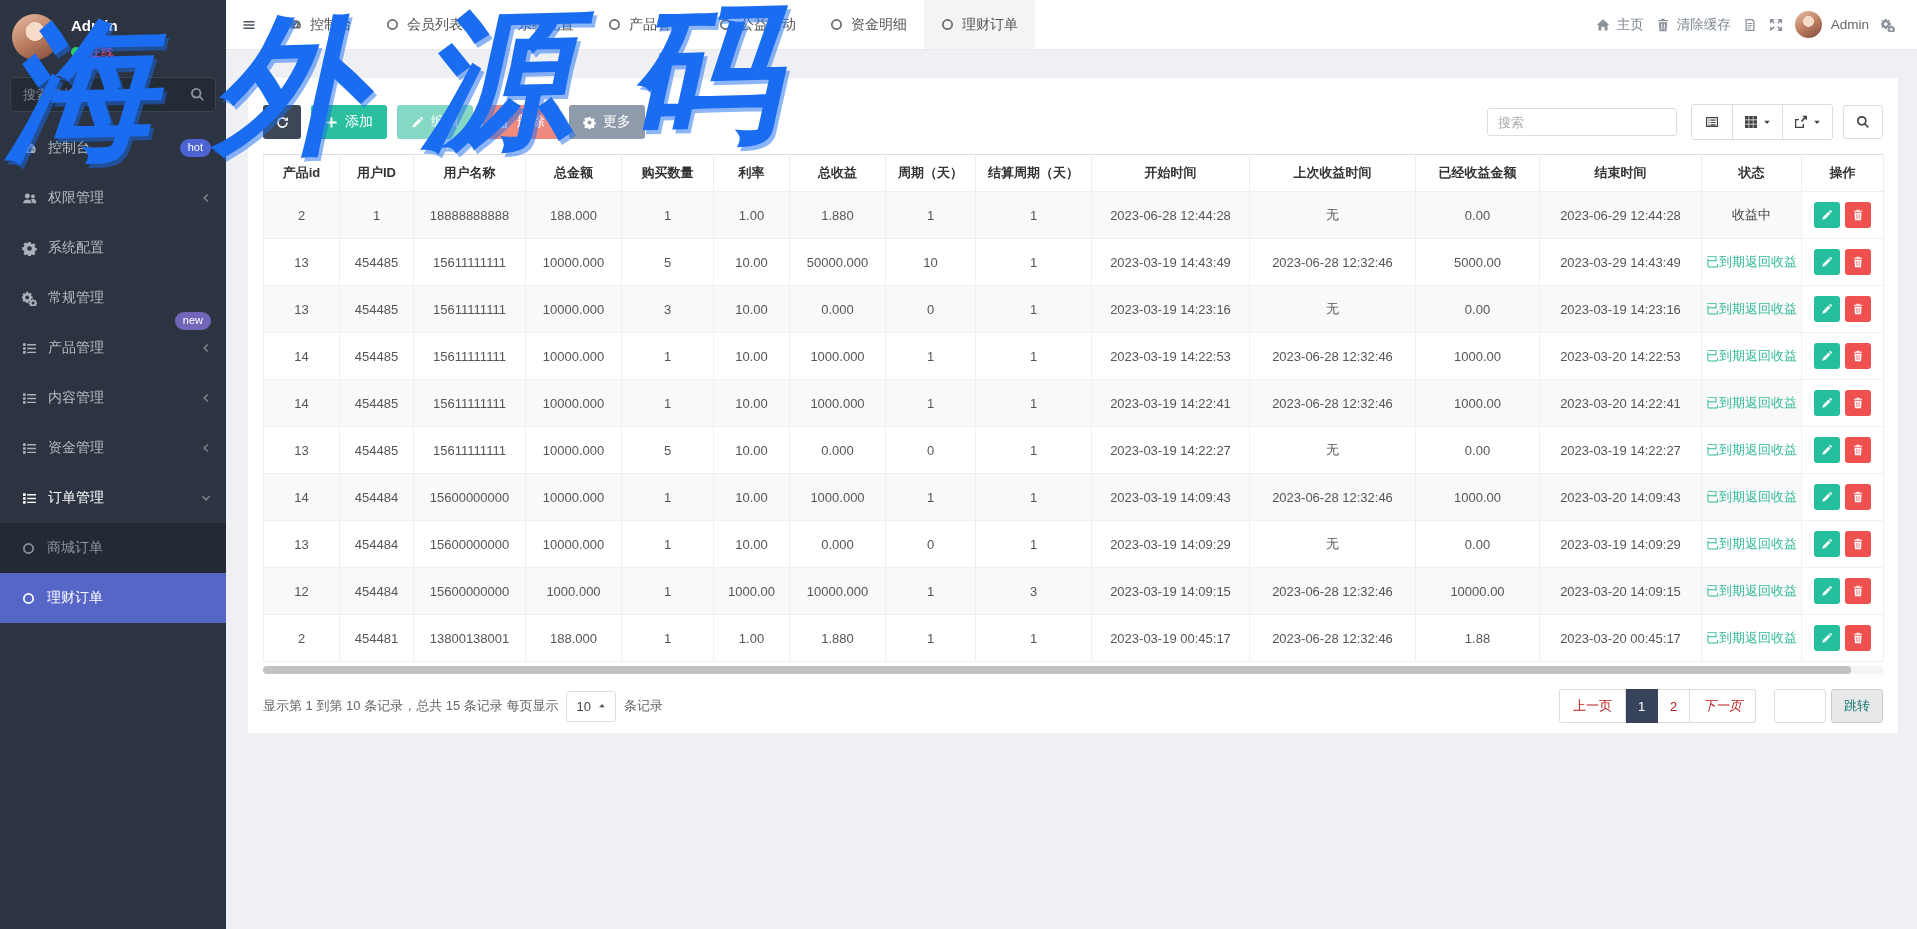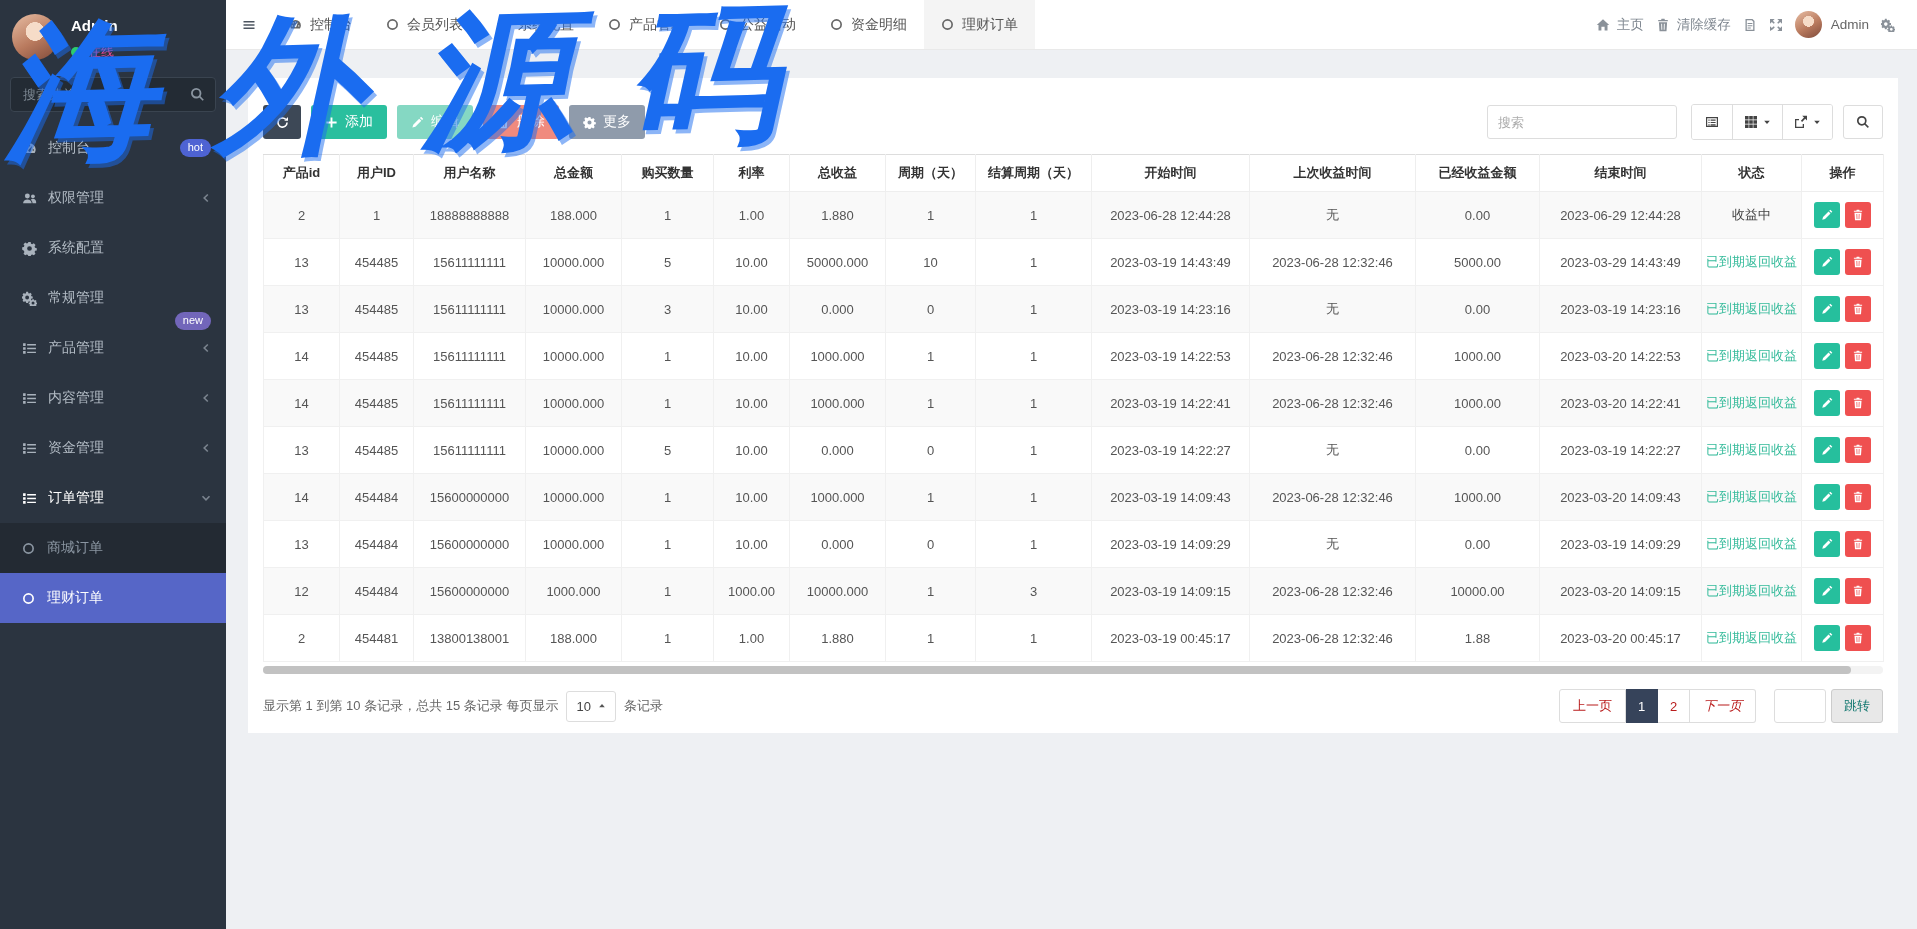--- a/index.html
+++ b/index.html
@@ -51,21 +51,21 @@
 #card{position:absolute;left:240px;top:78px;width:1650px;height:655px;background:#fff;padding:13px 15px;margin-left:8px;}
 #toolbar{display:flex;align-items:center;margin:13px 0 14px 0;}
 .tbtn{height:34px;border:none;border-radius:3px;color:#fff;font-size:14px;display:inline-flex;align-items:center;gap:7px;padding:0 14px;margin-right:10px;cursor:pointer;}
 .tbtn .ic{width:13px;height:13px;}
 #btn-refresh{background:var(--btn_refresh);width:38px;justify-content:center;padding:0;}
 #btn-add{background:var(--btn_add);}
 #btn-edit{background:var(--btn_edit);}
 #btn-del{background:var(--btn_delete);}
 #btn-more{background:var(--btn_more);}
 #toolbar-right{margin-left:auto;display:flex;align-items:center;}
-#search-input{width:190px;height:34px;border:1px solid #ddd;border-radius:3px;padding:0 10px;font-size:13px;color:#333;outline:none;}
+#search-input{width:190px;height:28px;border:1px solid #ddd;border-radius:3px;padding:0 10px;font-size:13px;color:#333;outline:none;}
 #search-input::placeholder{color:#aaa;}
 #view-group{display:flex;margin-left:14px;border:1px solid #ddd;border-radius:3px;overflow:hidden;}
 .vbtn{height:34px;background:#fff;border:none;border-left:1px solid #ddd;display:inline-flex;align-items:center;justify-content:center;gap:5px;color:#444;cursor:pointer;width:40px;}
 .vbtn.wide{width:50px;}
 .vbtn:first-child{border-left:none;}
 .vbtn .caret{width:8px;height:8px;}
 #btn-search{width:40px;height:34px;margin-left:10px;border:1px solid #ddd;border-radius:3px;background:#fff;display:inline-flex;align-items:center;justify-content:center;color:#444;cursor:pointer;}
 #btn-search .ic{width:14px;height:14px;}
 
 table{width:1620px;border-collapse:collapse;table-layout:fixed;font-size:13px;}

